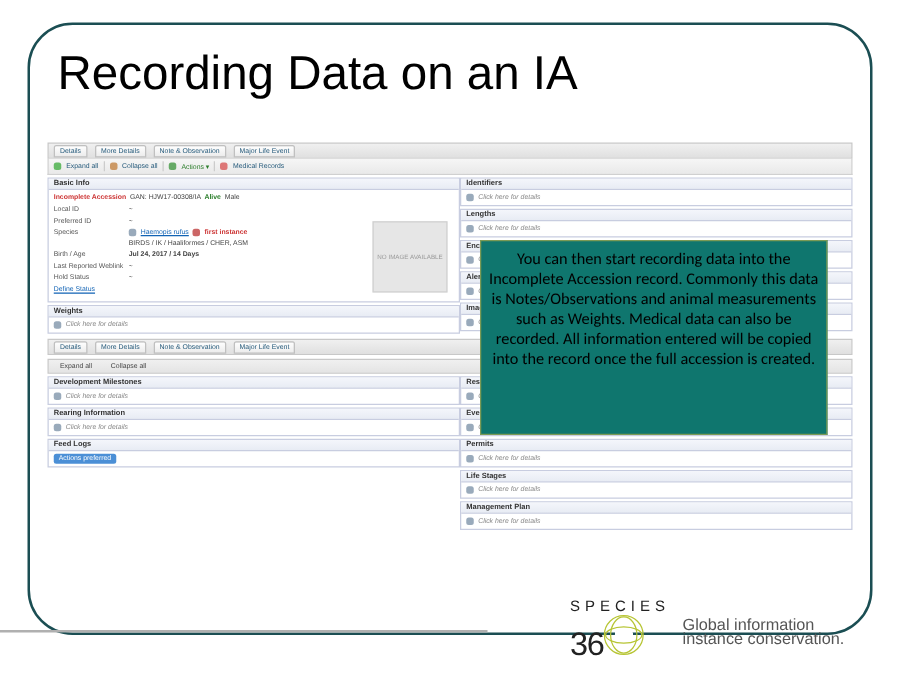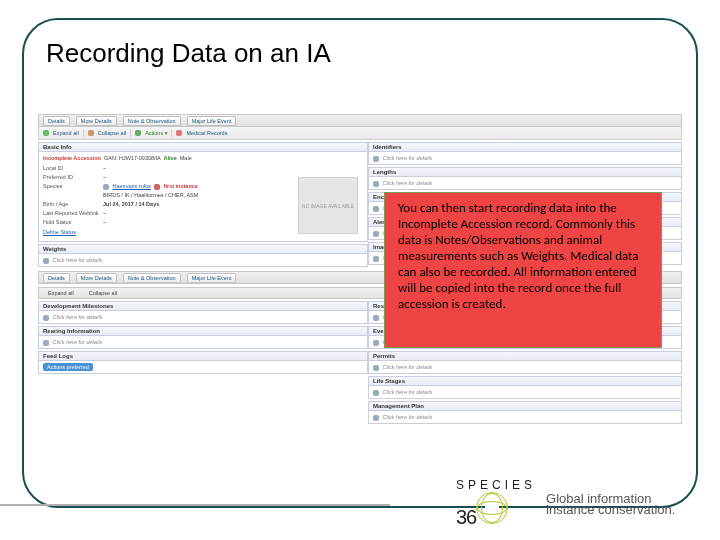--- a/index.html
+++ b/index.html
@@ -19,21 +19,21 @@
     width: 676px;
     height: 490px;
     border: 2px solid #1b4e53;
     border-radius: 36px;
     box-sizing: border-box;
   }
   .title {
     position: absolute;
     left: 46px;
     top: 38px;
-    font-size: 26px;
+    font-size: 38px;
     color: #000;
     font-weight: 400;
   }
   .app {
     position: absolute;
     left: 38px;
     top: 114px;
     width: 644px;
     height: 332px;
     background: #fff;
@@ -129,28 +129,29 @@
     color:#888;
     font-style:italic;
   }
   .ic { display:inline-block;width:6px;height:6px;background:#9ab;border-radius:2px;margin-right:2px;vertical-align:middle; }
   .callout {
     position:absolute;
     left: 384px;
     top: 192px;
     width: 278px;
     height: 156px;
-    background:#ef4444;
+    background:#0f766e;
     border:1px solid #7b9a55;
-    padding:7px 13px;
+    padding:7px 2px;
     box-sizing:border-box;
     font-family: Calibri, Arial, sans-serif;
     font-size:13px;
     line-height:16px;
     color:#000;
+    text-align:center;
   }
   .hr {
     position:absolute;
     left:0;
     top:504px;
     width:390px;
     height:2px;
     background:#b0b0b0;
   }
   .logo {
@@ -161,21 +162,21 @@
     align-items:center;
     gap:10px;
   }
   .logo .s {
     font-family: Arial, sans-serif;
     font-size:12px;
     letter-spacing:4px;
     color:#222;
   }
   .logo .n {
-    font-size:20px;
+    font-size:26px;
     font-weight:300;
     color:#222;
     letter-spacing:-1px;
   }
   .logo .globe {
     width:30px;height:30px;border:1px solid #b7c534;border-radius:50%;
     display:inline-block;
     background: radial-gradient(circle at 50% 50%, #fff 34%, transparent 35%);
     position:relative;
   }

